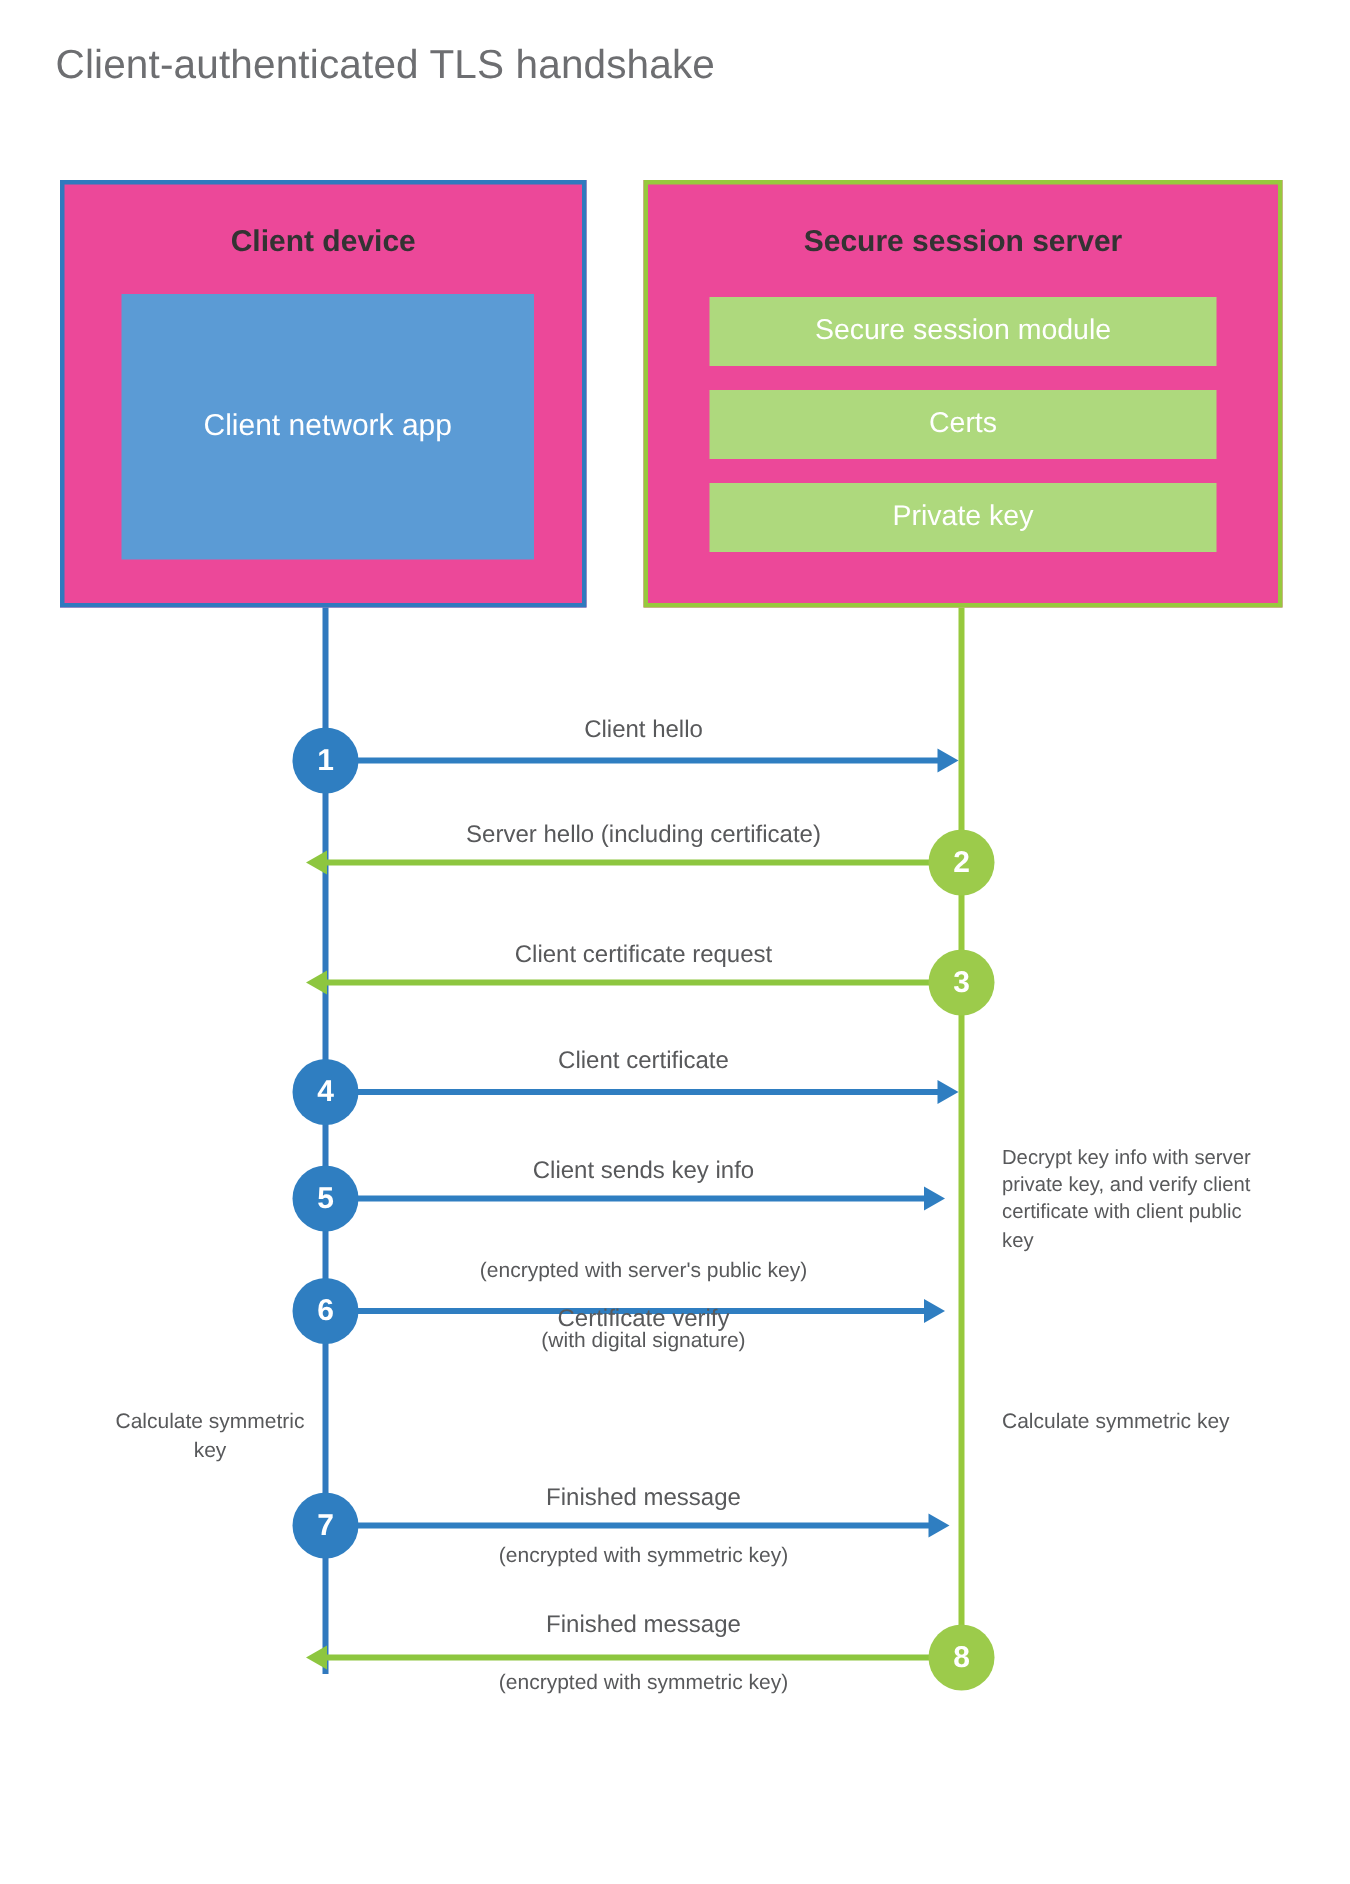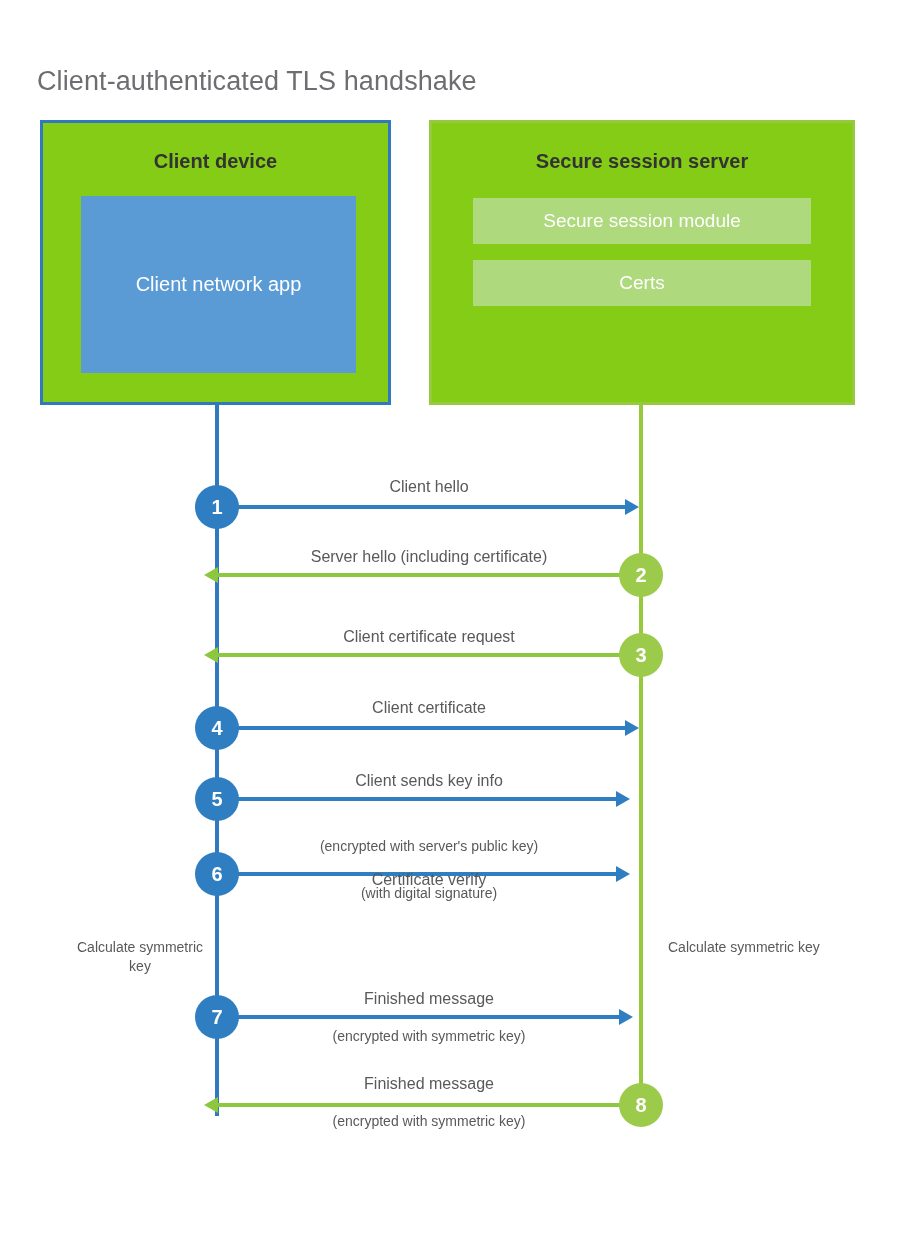--- a/index.html
+++ b/index.html
@@ -22,27 +22,26 @@
   
   .page-title {
     position: absolute;
     left: 37px;
     top: 28px;
     font-size: 27px;
     font-weight: 400;
     color: #6d6e71;
     letter-spacing: 0.1px;
     white-space: nowrap;
-    margin-top: 38px;
   }
 
   
   .party-box {
     position: absolute;
-    background: #84cc16;
+    background: #ec4899;
     box-sizing: border-box;
   }
   .party-box.client {
     left: 40px;
     top: 120px;
     width: 351px;
     height: 285px;
     border: 3px solid #3079be;
   }
   .party-box.server {
@@ -202,20 +201,21 @@
   <div class="party-box client">
     <div class="party-title">Client device</div>
     <div class="client-app">Client network app</div>
   </div>
 
   <div class="party-box server">
     <div class="party-title">Secure session server</div>
     <div class="server-bars">
       <div class="server-bar">Secure session module</div>
       <div class="server-bar">Certs</div>
+      <div class="server-bar">Private key</div>
     </div>
   </div>
 
   <div class="lifeline client-line"></div>
   <div class="lifeline server-line"></div>
 
   <div class="step-circle blue" style="left:195px; top:485px;">1</div>
   <div class="msg blue" style="left:217px; top:505px; width:409px;">
     <span class="arrowhead right"></span>
   </div>
@@ -246,20 +246,21 @@
   <div class="msg-label" style="left:217px; top:772px; width:424px;">Client sends key info</div>
   <div class="msg-sublabel" style="left:217px; top:810px; width:424px;margin-top:28px;">(encrypted with server's public key)</div>
 
   <div class="step-circle blue" style="left:195px; top:852px;">6</div>
   <div class="msg blue" style="left:217px; top:872px; width:400px;">
     <span class="arrowhead right"></span>
   </div>
   <div class="msg-label" style="left:217px; top:847px; width:424px;margin-top:24px;">Certificate verify</div>
   <div class="msg-sublabel" style="left:217px; top:885px; width:424px;">(with digital signature)</div>
 
+  <div class="side-note right-note" style="top:763px;">Decrypt key info with server private key, and verify client certificate with client public key</div>
 
   <div class="side-note calc-client" style="top:938px;">Calculate symmetric key</div>
   <div class="side-note calc-server" style="top:938px;">Calculate symmetric key</div>
 
   <div class="step-circle blue" style="left:195px; top:995px;">7</div>
   <div class="msg blue" style="left:217px; top:1015px; width:403px;">
     <span class="arrowhead right"></span>
   </div>
   <div class="msg-label" style="left:217px; top:990px; width:424px;">Finished message</div>
   <div class="msg-sublabel" style="left:217px; top:1028px; width:424px;">(encrypted with symmetric key)</div>

